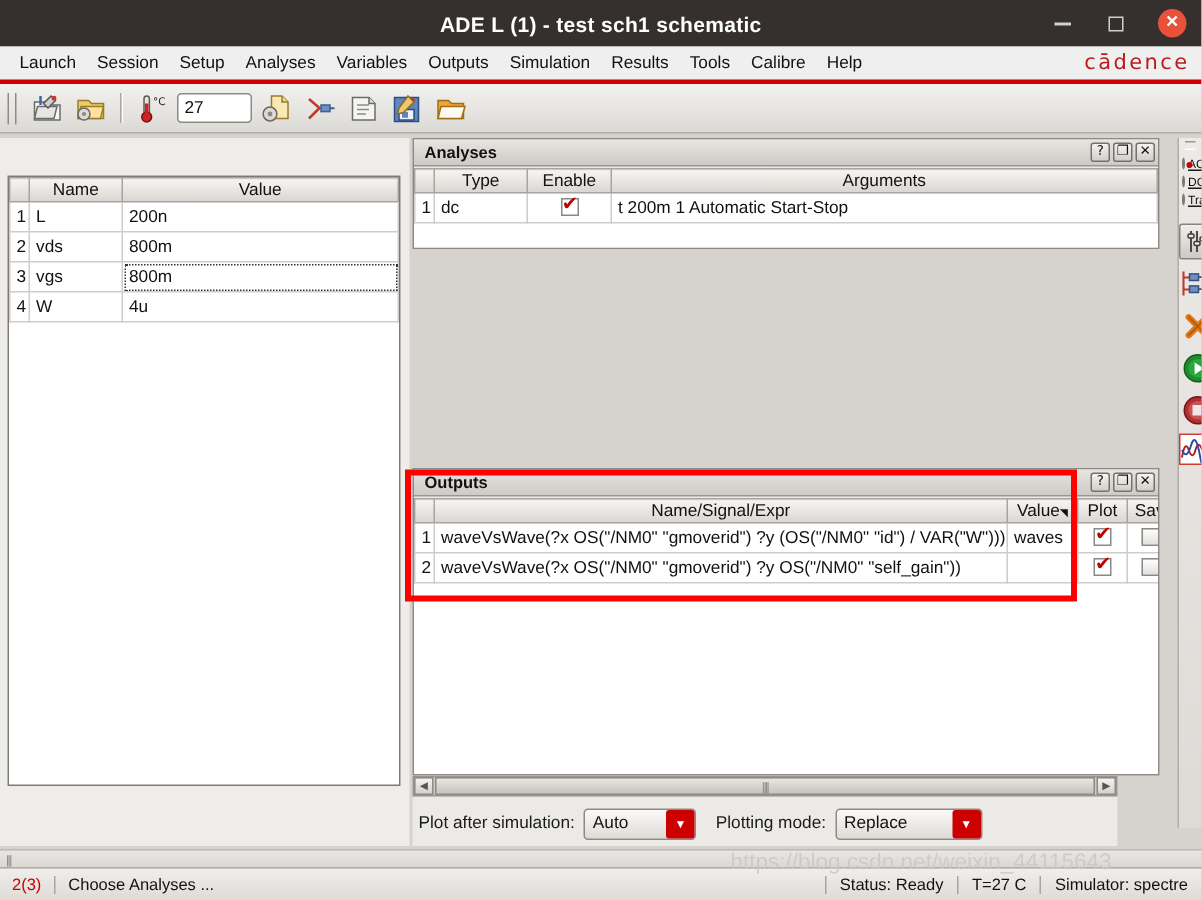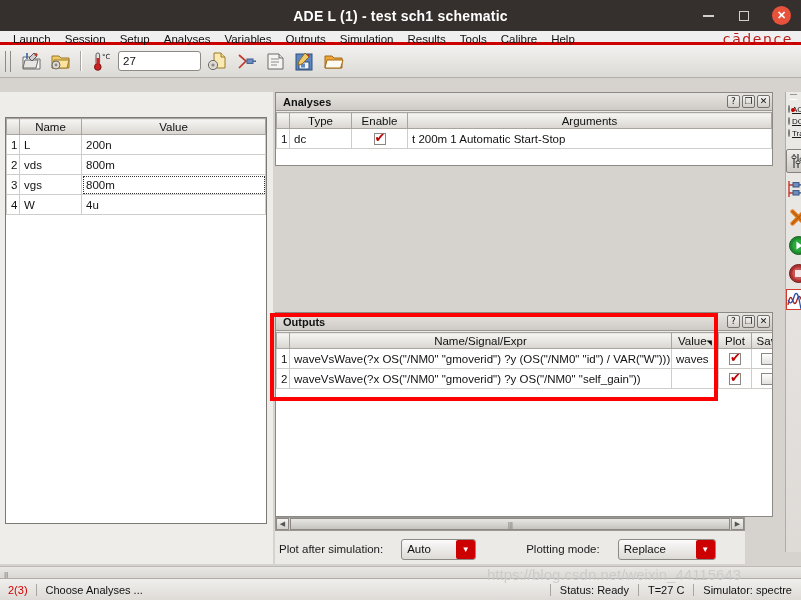--- a/index.html
+++ b/index.html
@@ -25,21 +25,21 @@
              padding-right:10px; position:relative; z-index:2; }
   .winbtn { width:16px; height:16px; display:flex; align-items:center; justify-content:center;
             color:#e8e8e8; font-size:13px; line-height:1; cursor:pointer; }
   .winbtn.close { background:#e8513a; border-radius:50%; width:19px; height:19px;
                   color:#fff; font-size:11px; font-weight:bold; }
   .minglyph { display:block; width:11px; height:2px; background:#cfcfcf; }
   .maxglyph { display:block; width:10px; height:10px; border:1.6px solid #cfcfcf; }
 
   
   #menubar {
-    height:14px; background:#efefef; display:flex; 
+    height:25px; background:#efefef; display:flex; align-items:center;
     padding-left:6px; border-bottom:3px solid #cc0000; position:relative;
   }
   .menu-item { padding:2px 7px; font-size:11.5px; color:#111; cursor:pointer; }
   #cadence-logo {
     margin-left:auto; padding-right:8px; font-size:14px; letter-spacing:1.6px;
     color:#b91c1c; font-family:"DejaVu Sans", sans-serif;
   }
 
   
   #toolbar {
@@ -47,21 +47,21 @@
     display:flex; align-items:center; gap:4px; padding:0 5px;
     border-bottom:1px solid #b2aea9;
   }
   .tb-sep { width:2px; height:20px; border-left:1px solid #a9a5a0; border-right:1px solid #fff;
             margin:0 3px; }
   .tb-grip { width:6px; height:21px; border-left:1px solid #8e8a85;
              border-right:1px solid #8e8a85; margin-right:4px; }
   .tb-btn { width:25px; height:25px; display:flex; align-items:center; justify-content:center;
             cursor:pointer; border:1px solid transparent; border-radius:2px; }
   #temp-input {
-    width:83px; height:20px; background:#fff; border:1px solid #8d8a85;
+    width:50px; height:20px; background:#fff; border:1px solid #8d8a85;
     border-radius:3px; font-size:11.5px; padding:0 4px; color:#111;
     font-family:"Liberation Sans", sans-serif;
   }
 
   
   #body-area { position:absolute; top:92px; left:0; right:0; bottom:36px; }
 
   
   #left-pane { position:absolute; left:0; top:0; width:273px; bottom:0; background:#efedea; }
   #dv-title { padding:6px 0 4px 8px; font-size:11.5px; color:#111; }
@@ -138,21 +138,21 @@
   .scr-arrow { width:13px; height:12px; display:flex; align-items:center; justify-content:center;
                background:linear-gradient(#f4f3f1,#d4d1cc); border:1px solid #8d8a85;
                font-size:7px; color:#555; cursor:pointer; }
   #scroll-thumb { flex:1; height:12px; margin:0 1px;
                   background:linear-gradient(#e9e7e4,#c6c3be); border:1px solid #8d8a85;
                   display:flex; align-items:center; justify-content:center; cursor:pointer; }
   .thumb-grip { font-size:8px; color:#8a8784; letter-spacing:-1px; }
 
   #plot-controls {
     position:absolute; left:0; right:0; top:18px; height:28px;
-    display:flex; align-items:center; gap:18px; padding-left:4px; font-size:11.5px;
+    display:flex; align-items:center; gap:6px; padding-left:4px; font-size:11.5px;
   }
   .combo {
     height:21px; min-width:70px; background:linear-gradient(#fbfafa,#dedbd6);
     border:1px solid #8d8a85; border-radius:3px; display:flex; align-items:center;
     padding-left:5px; cursor:pointer; position:relative;
   }
   .combo .cval { font-size:11.5px; color:#111; }
   .combo .carrow {
     margin-left:auto; width:19px; height:19px; background:#cc0000;
     display:flex; align-items:center; justify-content:center;
@@ -450,21 +450,21 @@
           <span class="thumb-grip">||||</span>
         </div>
         <div class="scr-arrow">▶</div>
       </div>
       <div id="plot-controls">
         <span>Plot after simulation:</span>
         <div class="combo" style="width:75px">
           <span class="cval">Auto</span>
           <span class="carrow">▼</span>
         </div>
-        <span style="margin-left:32px">Plotting mode:</span>
+        <span style="margin-left:7px">Plotting mode:</span>
         <div class="combo" style="width:98px">
           <span class="cval">Replace</span>
           <span class="carrow">▼</span>
         </div>
       </div>
     </div>
   </div>
 
   <div id="rail">
     <div class="rail-grip"></div>

